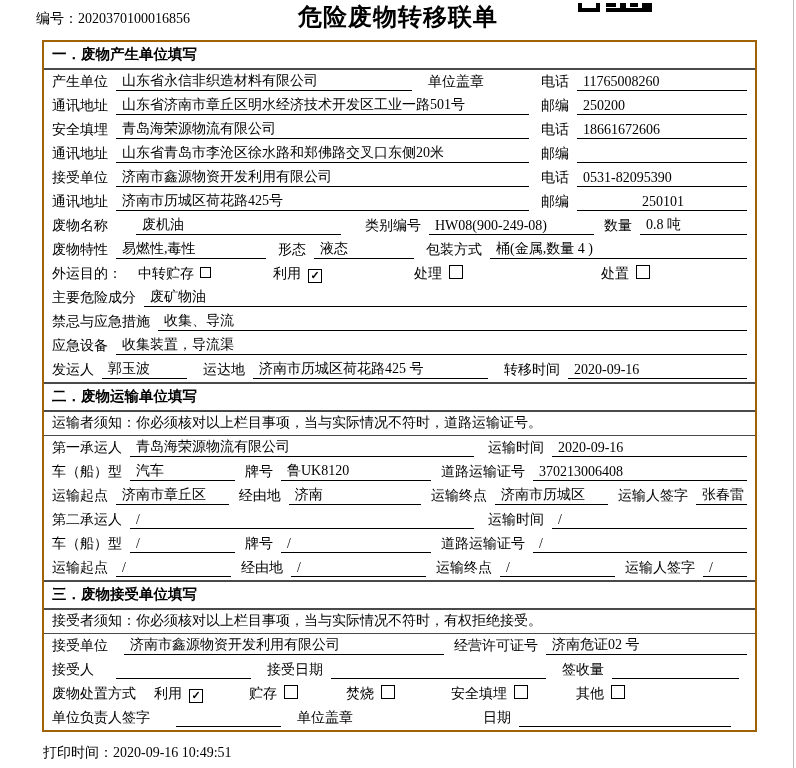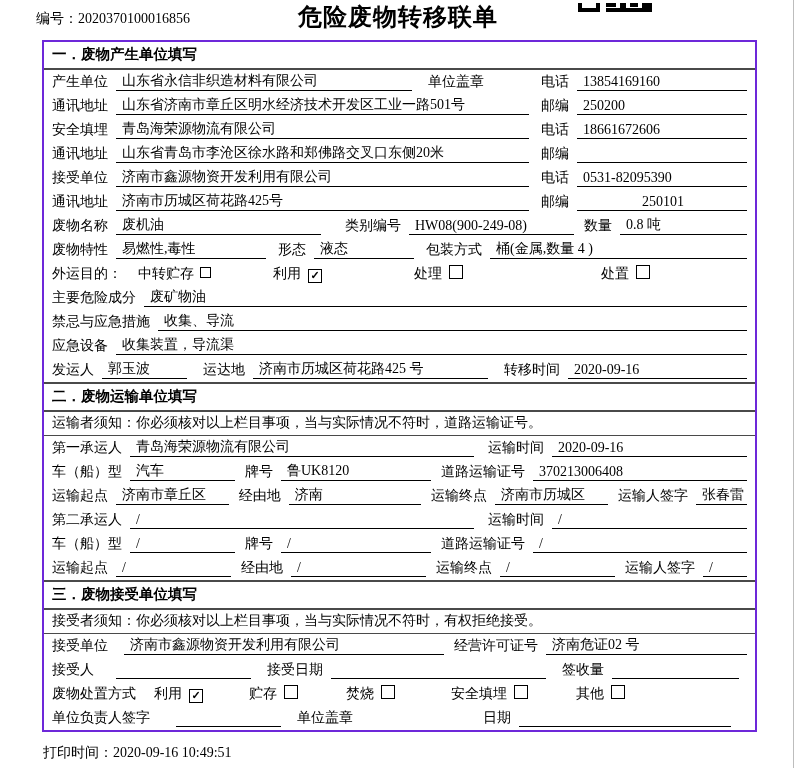--- a/index.html
+++ b/index.html
@@ -5,21 +5,21 @@
   html,body{margin:0;padding:0;background:#ffffff;}
   .page{
     position:relative;width:796px;height:768px;background:#fff;overflow:hidden;
     font-family:"Liberation Serif","DejaVu Serif",serif;color:#000;font-size:14px;
   }
   .page-edge{position:absolute;right:2px;top:0;bottom:0;width:1px;background:#bdbdbd;}
   .doc-header{position:relative;height:38px;}
   .serial{position:absolute;left:36px;top:10px;font-size:14px;white-space:nowrap;}
   .doc-title{position:absolute;left:0;right:0;top:1px;text-align:center;font-size:24px;font-weight:bold;letter-spacing:1px;}
   .qr{position:absolute;left:578px;top:0;}
-  .form-table{position:absolute;left:42px;top:40px;width:715px;border:2px solid #6d28d9;box-sizing:border-box;background:#fff;}
+  .form-table{position:absolute;left:42px;top:40px;width:715px;border:2px solid #a16207;box-sizing:border-box;background:#fff;}
   .sec-title{font-weight:bold;font-size:14.5px;padding:3px 8px 4px 8px;border-bottom:2px solid #4a4a4a;}
   .sec-title.mid{border-top:2px solid #4a4a4a;}
   .row{display:flex;align-items:flex-end;min-height:24px;padding:2px 8px 3px 8px;box-sizing:border-box;}
   .row.bordered{border-bottom:1.5px solid #4a4a4a;}
   .l{white-space:nowrap;padding-right:8px;flex:0 0 auto;}
   .v{border-bottom:1px solid #000;padding:0 4px 0 6px;white-space:nowrap;min-width:36px;box-sizing:border-box;overflow:hidden;}
   .v.fill{flex:1 1 auto;}
   .sp{flex:1 1 auto;}
   .plain{white-space:nowrap;}
   .cb{display:inline-block;width:12px;height:12px;border:1.2px solid #000;margin-left:7px;vertical-align:-1px;line-height:11px;text-align:center;font-size:11px;font-weight:bold;}
@@ -57,21 +57,21 @@
   <div class="form-table">
 
     <div class="sec-title">一．废物产生单位填写</div>
 
     <div class="row">
       <span class="l">产生单位</span>
       <span class="v" style="width:296px;">山东省永信非织造材料有限公司</span>
       <span class="plain" style="margin-left:16px;">单位盖章</span>
       <span class="sp"></span>
       <span class="l">电话</span>
-      <span class="v" style="width:170px;">13854169160</span>
+      <span class="v" style="width:170px;">11765008260</span>
     </div>
 
     <div class="row">
       <span class="l">通讯地址</span>
       <span class="v fill">山东省济南市章丘区明水经济技术开发区工业一路501号</span>
       <span class="l" style="margin-left:12px;">邮编</span>
       <span class="v" style="width:170px;">250200</span>
     </div>
 
     <div class="row">
@@ -97,21 +97,21 @@
 
     <div class="row">
       <span class="l">通讯地址</span>
       <span class="v fill">济南市历城区荷花路425号</span>
       <span class="l" style="margin-left:12px;">邮编</span>
       <span class="v" style="width:170px;text-align:center;">250101</span>
     </div>
 
     <div class="row">
       <span class="l">废物名称</span>
-      <span class="v" style="width:205px;">废机油</span>
+      <span class="v" style="width:205px;margin-left:20px;">废机油</span>
       <span class="l" style="margin-left:24px;">类别编号</span>
       <span class="v" style="width:165px;">HW08(900-249-08)</span>
       <span class="l" style="margin-left:10px;">数量</span>
       <span class="v fill">0.8 吨</span>
     </div>
 
     <div class="row">
       <span class="l">废物特性</span>
       <span class="v" style="width:150px;">易燃性,毒性</span>
       <span class="l" style="margin-left:12px;">形态</span>

